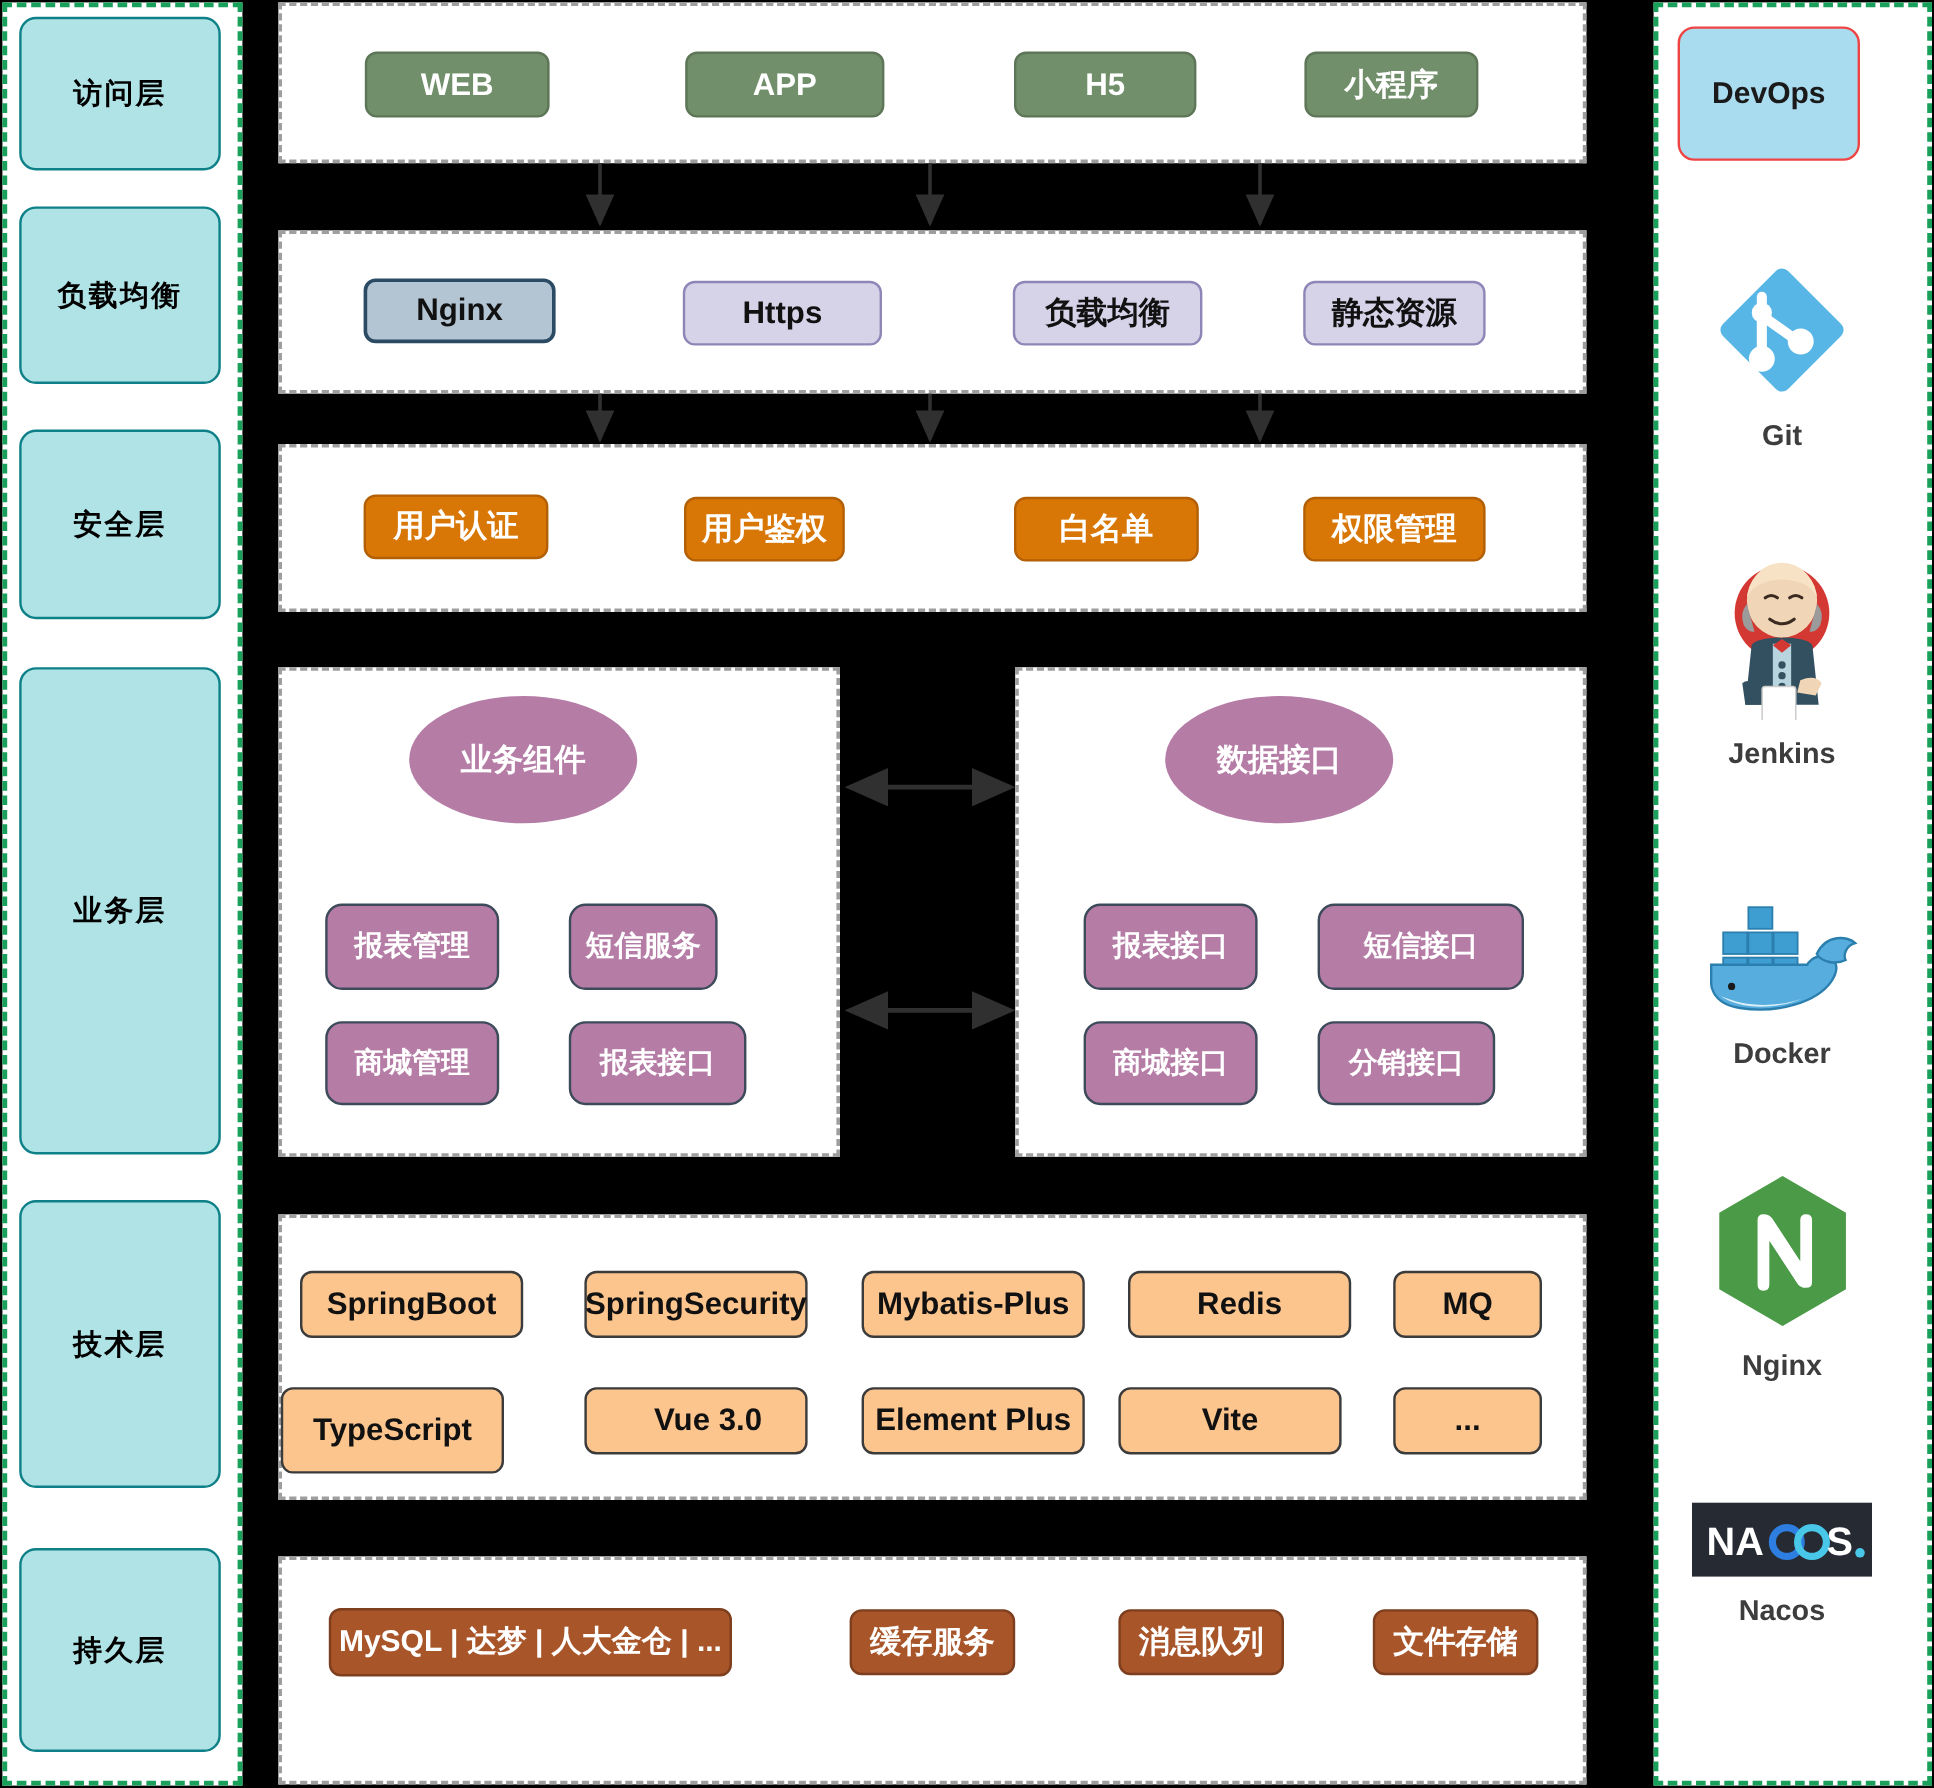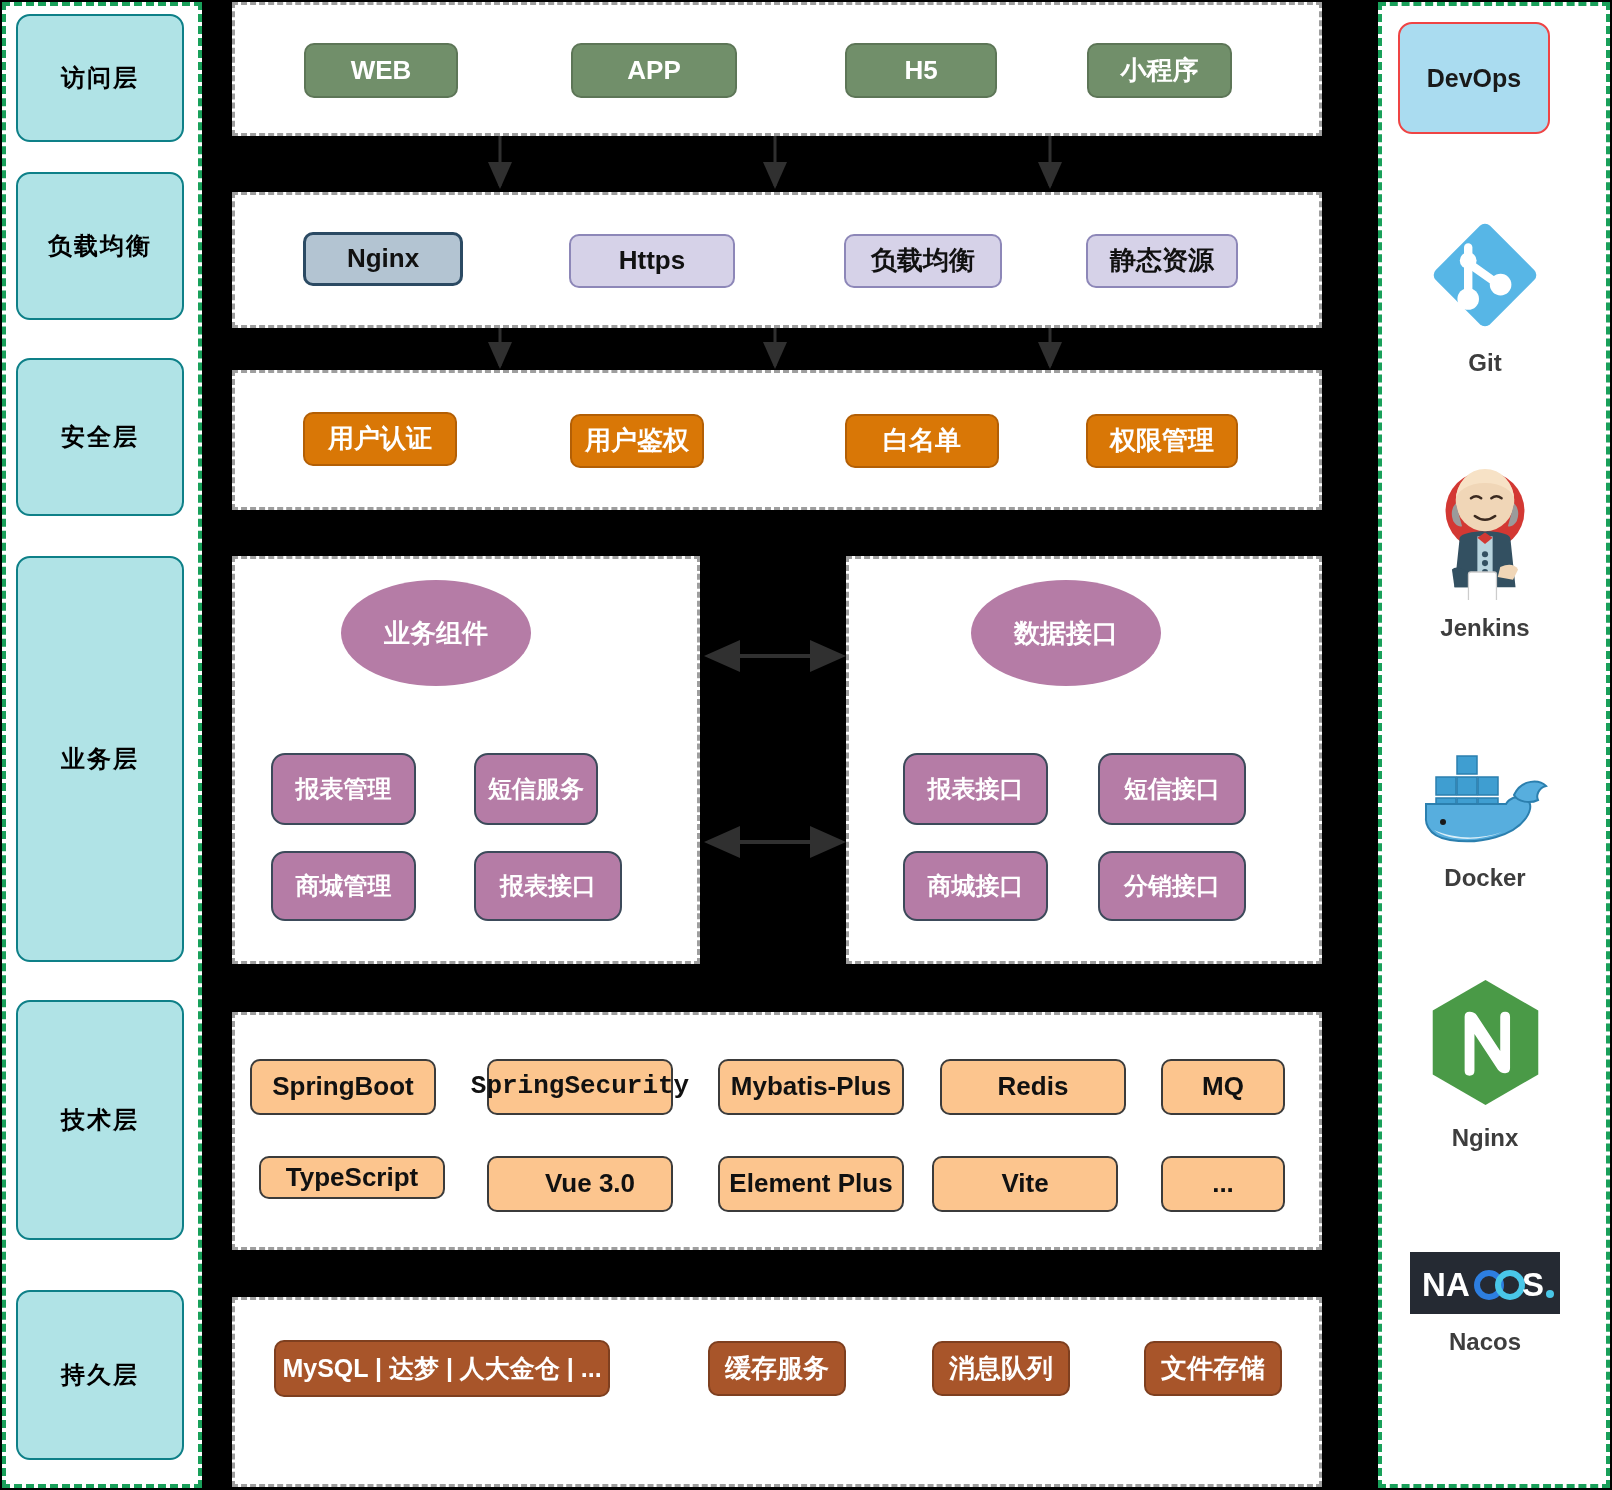--- a/index.html
+++ b/index.html
@@ -145,45 +145,45 @@
 <div class="panel" id="panel-business-left" style="left:232px;top:556px;width:468px;height:408px;"></div>
 <div class="ellipse" style="left:341px;top:580px;width:190px;height:106px;">业务组件</div>
 <div class="node mauve" style="left:271px;top:753px;width:145px;height:72px;">报表管理</div>
 <div class="node mauve" style="left:474px;top:753px;width:124px;height:72px;">短信服务</div>
 <div class="node mauve" style="left:271px;top:851px;width:145px;height:70px;">商城管理</div>
 <div class="node mauve" style="left:474px;top:851px;width:148px;height:70px;">报表接口</div>
 
 <div class="panel" id="panel-business-right" style="left:846px;top:556px;width:476px;height:408px;"></div>
 <div class="ellipse" style="left:971px;top:580px;width:190px;height:106px;">数据接口</div>
 <div class="node mauve" style="left:903px;top:753px;width:145px;height:72px;">报表接口</div>
-<div class="node mauve" style="left:1098px;top:753px;width:148px;height:72px;">短信接口</div>
+<div class="node mauve" style="left:1098px;top:753px;width:172px;height:72px;">短信接口</div>
 <div class="node mauve" style="left:903px;top:851px;width:145px;height:70px;">商城接口</div>
 <div class="node mauve" style="left:1098px;top:851px;width:148px;height:70px;">分销接口</div>
 
 <svg class="arrow-svg" style="left:700px;top:640px;width:150px;height:230px;">
   <defs>
     <marker id="ahl" markerWidth="9" markerHeight="8" refX="1" refY="4" orient="auto">
       <path d="M9,0 L0,4 L9,8 z" fill="#303030"></path>
     </marker>
     <marker id="ahr" markerWidth="9" markerHeight="8" refX="8" refY="4" orient="auto">
       <path d="M0,0 L9,4 L0,8 z" fill="#303030"></path>
     </marker>
   </defs>
   <line x1="8" y1="16" x2="142" y2="16" stroke="#303030" stroke-width="4" marker-start="url(#ahl)" marker-end="url(#ahr)"></line>
   <line x1="8" y1="202" x2="142" y2="202" stroke="#303030" stroke-width="4" marker-start="url(#ahl)" marker-end="url(#ahr)"></line>
 </svg>
 
 <div class="panel" id="panel-tech" style="left:232px;top:1012px;width:1090px;height:238px;"></div>
 <div class="node peach" style="left:250px;top:1059px;width:186px;height:56px;">SpringBoot</div>
-<div class="node peach" style="left:487px;top:1059px;width:186px;height:56px;font-family:Liberation Mono, monospace;">SpringSecurity</div>
+<div class="node peach" style="left:487px;top:1059px;width:186px;height:56px;">SpringSecurity</div>
 <div class="node peach" style="left:718px;top:1059px;width:186px;height:56px;">Mybatis-Plus</div>
 <div class="node peach" style="left:940px;top:1059px;width:186px;height:56px;">Redis</div>
 <div class="node peach" style="left:1161px;top:1059px;width:124px;height:56px;">MQ</div>
 
-<div class="node peach" style="left:259px;top:1156px;width:186px;height:43px;text-align:right;">TypeScript</div>
+<div class="node peach" style="left:234px;top:1156px;width:186px;height:72px;text-align:right;">TypeScript</div>
 <div class="node peach" style="left:487px;top:1156px;width:186px;height:56px;padding-left:20px;">Vue 3.0</div>
 <div class="node peach" style="left:718px;top:1156px;width:186px;height:56px;">Element Plus</div>
 <div class="node peach" style="left:932px;top:1156px;width:186px;height:56px;">Vite</div>
 <div class="node peach" style="left:1161px;top:1156px;width:124px;height:56px;">...</div>
 
 <div class="panel" id="panel-persist" style="left:232px;top:1297px;width:1090px;height:190px;"></div>
 <div class="node brown" style="left:274px;top:1340px;width:336px;height:57px;font-size:25px;">MySQL | 达梦 | 人大金仓 | ...</div>
 <div class="node brown" style="left:708px;top:1341px;width:138px;height:55px;">缓存服务</div>
 <div class="node brown" style="left:932px;top:1341px;width:138px;height:55px;">消息队列</div>
 <div class="node brown" style="left:1144px;top:1341px;width:138px;height:55px;">文件存储</div>

